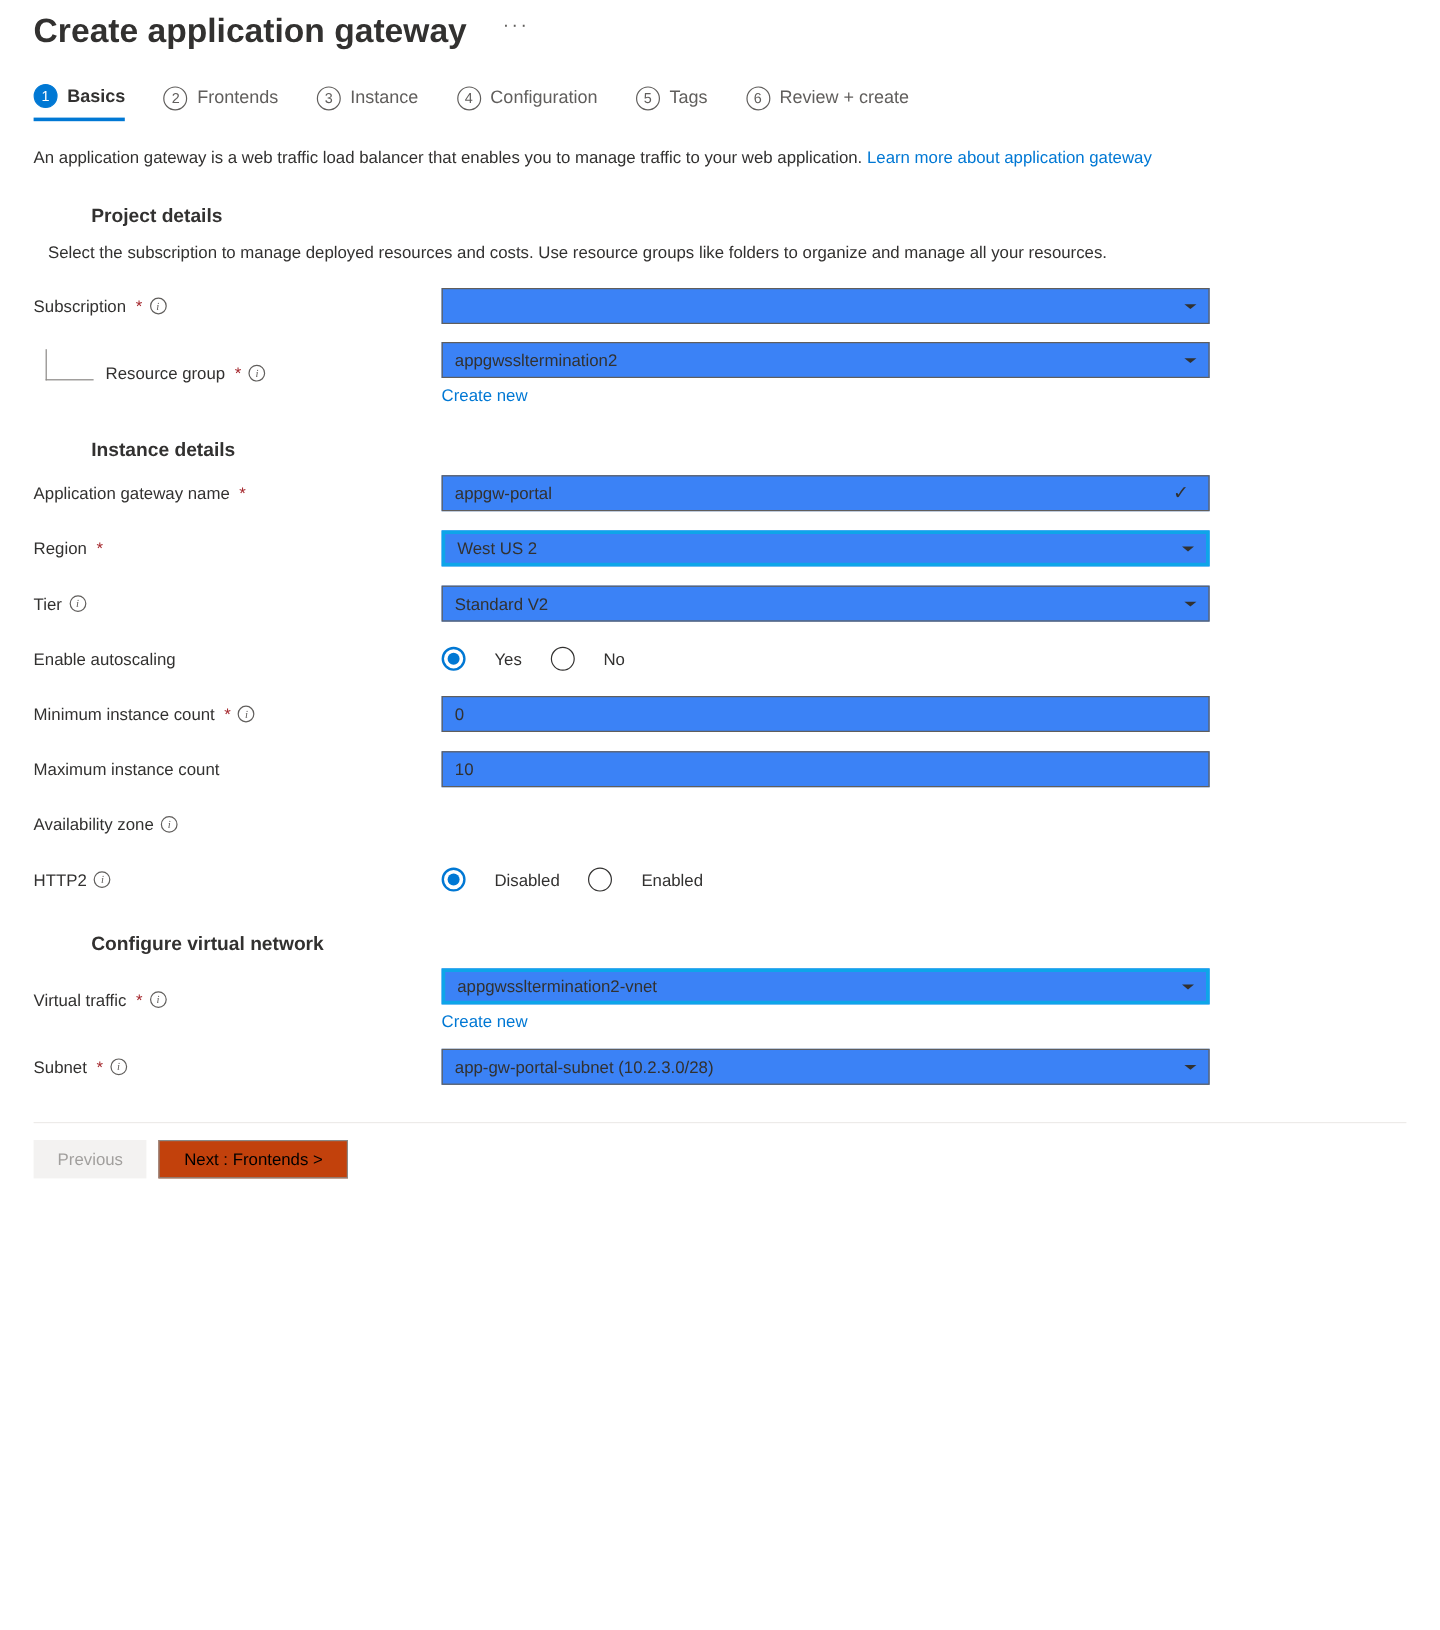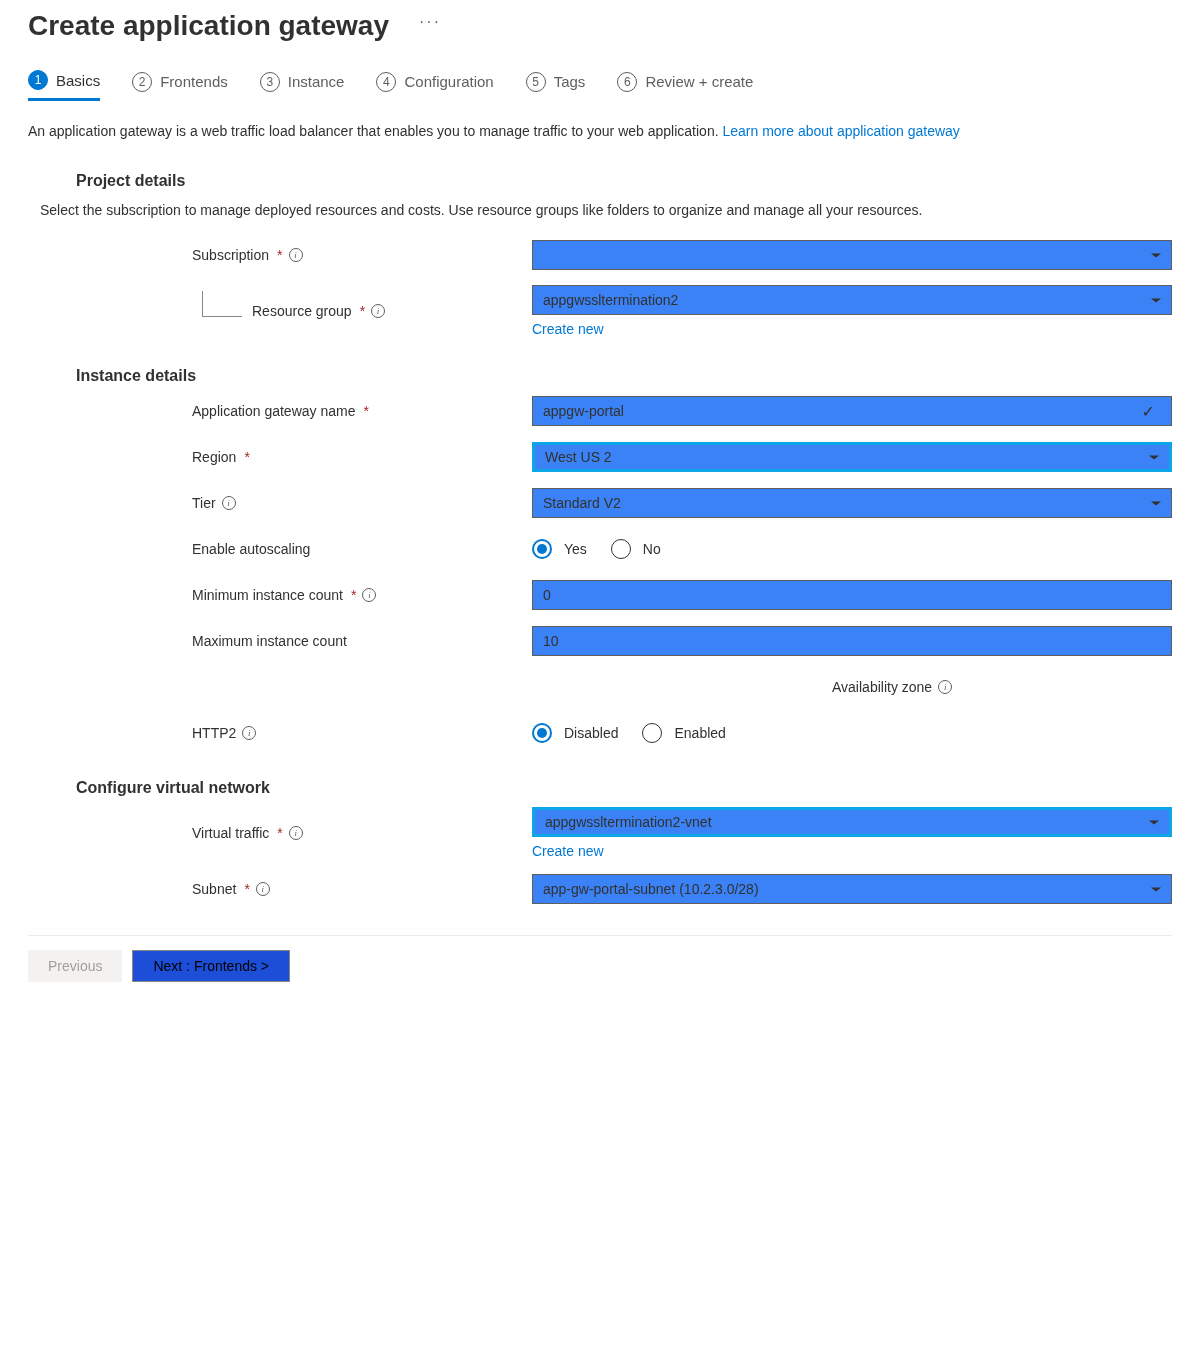--- a/index.html
+++ b/index.html
@@ -74,21 +74,21 @@
       color: #ffffff;
     }
     
     .tab-label {
       font-size: 15px;
       color: #605e5c;
     }
     
     .tab.active .tab-label {
       color: #323130;
-      font-weight: 400;
+      font-weight: 700;
     }
     
     .description {
       font-size: 14px;
       color: #323130;
       margin-bottom: 6px;
       line-height: 1.5;
     }
     
     .link {
@@ -110,21 +110,20 @@
       margin-bottom: 18px;
       line-height: 1.5;
       margin-left: 12px;
     }
     
     .form-row {
       display: flex;
       align-items: center;
       margin-bottom: 14px;
       min-height: 32px;
-      justify-content: flex-end;
     }
     
     .form-label-col {
       width: 340px;
       flex-shrink: 0;
       display: flex;
       align-items: center;
       gap: 6px;
     }
     
@@ -225,21 +224,21 @@
     .radio-group {
       display: flex;
       gap: 24px;
       align-items: center;
       height: 30px;
     }
     
     .radio-option {
       display: flex;
       align-items: center;
-      gap: 12px;
+      gap: 24px;
       cursor: pointer;
     }
     
     .radio-circle {
       width: 20px;
       height: 20px;
       border-radius: 50%;
       border: 1px solid #323130;
       display: flex;
       align-items: center;
@@ -274,21 +273,21 @@
       display: flex;
       gap: 10px;
     }
     
     .btn {
       height: 32px;
       padding: 0 20px;
       font-size: 14px;
       font-family: inherit;
       border: 1px solid #8a8886;
-      background: #1d4ed8;
+      background: #c2410c;
       cursor: pointer;
     }
     
     .btn.disabled {
       background: #f3f2f1;
       border: none;
       color: #a19f9d;
       cursor: default;
     }
   </style>

